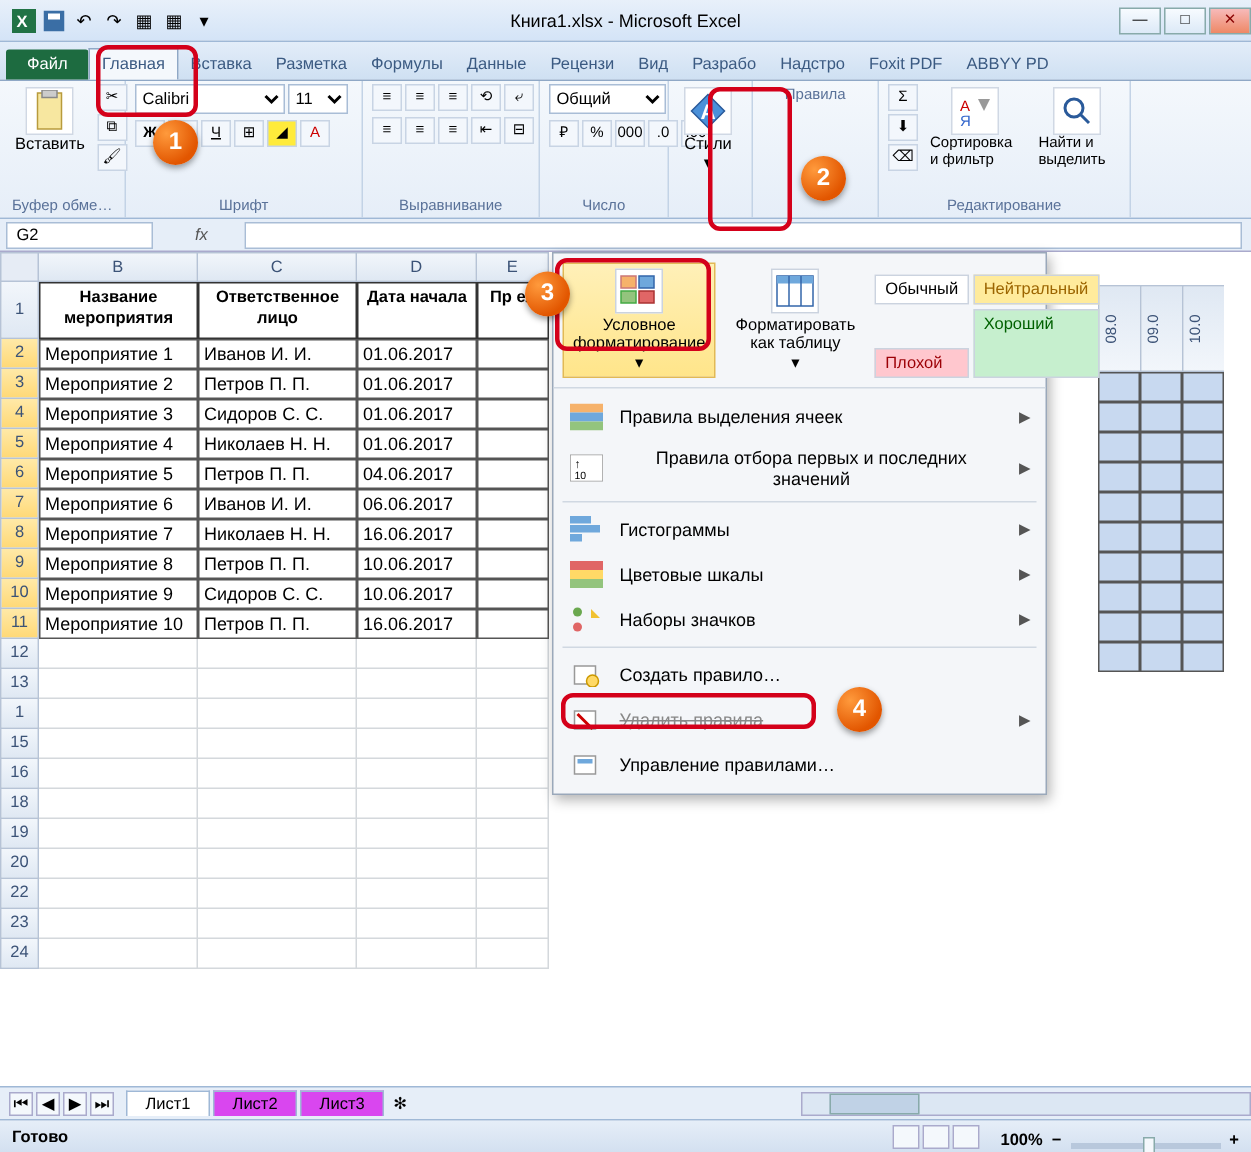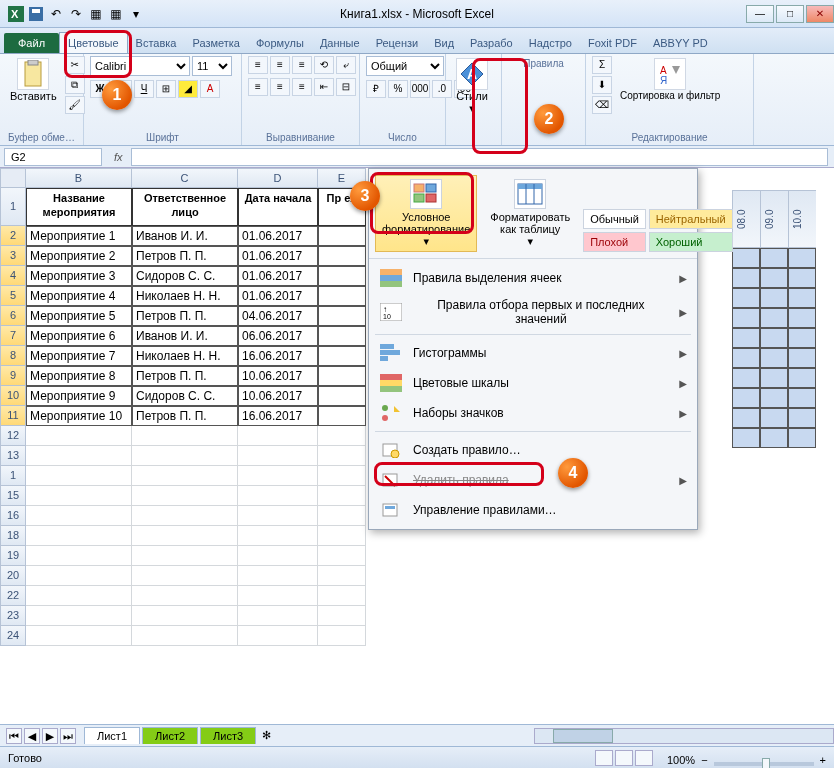--- a/index.html
+++ b/index.html
@@ -24,21 +24,21 @@
 .ribbon { height: 92px; background: linear-gradient(#f4f8fc,#e6eef8); border-bottom: 1px solid #9fb8d6; display: flex; font-size: 11px; }
 .group { border-right: 1px solid #c3d3e6; padding: 2px 6px; display: flex; flex-direction: column; justify-content: space-between; }
 .group-label { text-align: center; color: #5a7299; font-size: 10px; margin-top: 2px; }
 .group-body { display: flex; align-items: flex-start; gap: 4px; flex: 1; }
 .big-btn { display: flex; flex-direction: column; align-items: center; padding: 2px 4px; cursor: pointer; }
 .big-btn .icn { width: 32px; height: 32px; background: #fff; border: 1px solid #d0d8e4; display: flex; align-items: center; justify-content: center; }
 .small-stack { display: flex; flex-direction: column; gap: 2px; }
 .small-btn { width: 20px; height: 18px; border: 1px solid #c8d4e4; background: #f3f7fc; font-size: 10px; text-align: center; line-height: 16px; }
 .font-select { font-size: 11px; border: 1px solid #a9bdd6; background: #fff; height: 20px; }
 
-.namebox-row { height: 22px; background: #e6eef8; display: flex; align-items: center; border-bottom: 1px solid #aac; font-size: 11px; }
+.namebox-row { height: 22px; background: #e6eef8; display: flex; align-items: center; border-bottom: 1px solid #aac; font-size: 11px; gap: 16px; }
 .namebox { width: 98px; background: #fff; border: 1px solid #a9bdd6; height: 18px; margin: 0 4px; padding-left: 6px; display: flex; align-items: center; }
 .fx { padding: 0 8px; font-style: italic; color: #555; }
 .formula { flex: 1; background: #fff; border: 1px solid #a9bdd6; height: 18px; margin-right: 6px; }
 
 .sheet { position: relative; }
 .col-headers { display: flex; height: 20px; }
 .corner { width: 26px; background: #e6ecf5; border: 1px solid #b6c3d6; }
 .col-h { background: linear-gradient(#f2f6fb,#dfe8f3); border: 1px solid #b6c3d6; border-left: none; text-align: center; font-size: 11px; line-height: 18px; color: #3c5377; }
 .col-B { width: 106px; }
 .col-C { width: 106px; }
@@ -52,41 +52,41 @@
 .cell { border-right: 1px solid #d4d8dc; border-bottom: 1px solid #d4d8dc; font-size: 12px; padding: 1px 3px; line-height: 17px; overflow: hidden; white-space: nowrap; background: #fff; }
 .cell.hdr { font-weight: bold; text-align: center; border: 1px solid #333; white-space: normal; line-height: 14px; padding: 2px; font-size: 11px; }
 .cell.data { border: 1px solid #555; }
 .cell.gantt { border: 1px solid #555; background: #c8d9f0; }
 .row1 { height: 38px; }
 
 .sheet-tabs { position: absolute; bottom: 22px; left: 0; right: 0; height: 22px; background: #e6eef8; border-top: 1px solid #9fb8d6; display: flex; align-items: center; font-size: 11px; }
 .sheet-nav { display: flex; gap: 2px; padding: 0 6px; }
 .sheet-nav span { width: 16px; height: 16px; border: 1px solid #aac; text-align: center; line-height: 14px; background: #f4f8fc; }
 .sheet-tab { padding: 2px 12px; background: #fff; border: 1px solid #9fb8d6; border-bottom: none; margin-left: 2px; }
-.sheet-tab.inactive { background: #84cc16; }
+.sheet-tab.inactive { background: #d946ef; }
 .hscroll { margin-left: auto; width: 300px; height: 16px; background: #dce7f3; border: 1px solid #aac; position: relative; }
 .hscroll-thumb { position: absolute; left: 18px; width: 60px; top: 0; bottom: 0; background: #c0d2e6; border: 1px solid #8aa; }
 
-.statusbar { position: absolute; bottom: 0; left: 0; right: 0; height: 22px; background: linear-gradient(#e6eef8,#d3e0f0); border-top: 1px solid #9fb8d6; display: flex; align-items: center; font-size: 11px; padding: 0 8px; }
+.statusbar { position: absolute; bottom: 0; left: 0; right: 0; height: 22px; background: linear-gradient(#e6eef8,#d3e0f0); border-top: 1px solid #9fb8d6; display: flex; align-items: center; font-size: 11px; padding: 0 8px; font-weight: bold; }
 .zoom { margin-left: auto; display: flex; align-items: flex-end; gap: 6px; }
 .zoom-track { width: 100px; height: 4px; background: #b8c8dc; position: relative; }
 .zoom-thumb { position: absolute; left: 48px; top: -4px; width: 8px; height: 12px; background: #f4f8fc; border: 1px solid #8aa; }
 .view-btns { display: flex; gap: 2px; margin-right: 8px; }
 .view-btn { width: 18px; height: 16px; border: 1px solid #aac; background: #f4f8fc; }
 
 .styles-popup { position: absolute; top: 168px; left: 368px; width: 330px; background: #f4f6f9; border: 1px solid #9aa8ba; box-shadow: 2px 3px 8px rgba(0,0,0,.3); z-index: 40; font-size: 12px; }
 .sp-top { display: flex; padding: 6px; gap: 6px; border-bottom: 1px solid #d0d8e2; align-items: flex-end; }
 .sp-btn { display: flex; flex-direction: column; align-items: center; padding: 3px 6px; text-align: center; font-size: 11px; cursor: pointer; border: 1px solid transparent; }
 .sp-btn.hl { background: linear-gradient(#fff0b8,#ffe58a); border: 1px solid #e2b955; }
 .sp-btn .icn { width: 32px; height: 30px; background: #fff; border: 1px solid #cbd3df; margin-bottom: 2px; display: flex; align-items: center; justify-content: center; }
 .style-samples { display: grid; grid-template-columns: 1fr 1fr; gap: 3px; flex: 1; }
 .style-sample { border: 1px solid #cbd3df; padding: 3px 6px; font-size: 11px; }
 .ss-normal { background: #fff; }
 .ss-neutral { background: #ffeb9c; color: #9c6500; }
-.ss-bad { background: #ffc7ce; color: #9c0006; }
+.ss-bad { background: #ffc7ce; color: #9c0006; margin-top: 26px; }
 .ss-good { background: #c6efce; color: #006100; }
 .sp-menu { padding: 4px 0; text-align: center; }
 .sp-item { display: flex; align-items: center; padding: 5px 10px; gap: 10px; cursor: pointer; }
 .sp-item .mi-icon { width: 24px; height: 20px; display: flex; align-items: center; justify-content: center; }
 .sp-item .arrow { margin-left: auto; font-size: 10px; color: #555; }
 .sp-sep { height: 1px; background: #d0d8e2; margin: 3px 6px; }
 
 .gantt-header-cell { writing-mode: vertical-rl; transform: rotate(180deg); font-size: 10px; text-align: center; }
 
 svg { display: block; }
@@ -117,21 +117,21 @@
   <div class="title-text">Книга1.xlsx - Microsoft Excel</div>
   <div class="win-controls">
     <div class="win-btn">—</div>
     <div class="win-btn">□</div>
     <div class="win-btn win-close">✕</div>
   </div>
 </div>
 
 <div class="tabs">
   <div class="file-tab">Файл</div>
-  <div class="tab active">Цветовые</div>
+  <div class="tab active">Главная</div>
   <div class="tab">Вставка</div>
   <div class="tab">Разметка</div>
   <div class="tab">Формулы</div>
   <div class="tab">Данные</div>
   <div class="tab">Рецензи</div>
   <div class="tab">Вид</div>
   <div class="tab">Разрабо</div>
   <div class="tab">Надстро</div>
   <div class="tab">Foxit PDF</div>
   <div class="tab">ABBYY PD</div>
@@ -234,20 +234,29 @@
       <div class="big-btn">
         <div class="icn">
             <svg width="24" height="24">
               <text x="2" y="12" font-size="10" fill="#c00">А</text>
               <text x="2" y="22" font-size="10" fill="#36c">Я</text>
               <polygon points="14,4 22,4 18,12" fill="#999"></polygon>
             </svg>
           </div>
         <span style="font-size:10px;line-height:11px">Сортировка и фильтр</span>
       </div>
+      <div class="big-btn">
+        <div class="icn">
+            <svg width="24" height="24">
+              <circle cx="10" cy="10" r="6" fill="none" stroke="#2a5a9a" stroke-width="2"></circle>
+              <line x1="14" y1="14" x2="20" y2="20" stroke="#2a5a9a" stroke-width="2"></line>
+            </svg>
+          </div>
+        <span style="font-size:10px;line-height:11px">Найти и выделить</span>
+      </div>
     </div>
     <div class="group-label">Редактирование</div>
   </div>
 </div>
 
 <div class="namebox-row">
   <div class="namebox">
       <span>G2</span>
     </div>
   <span class="fx">fx</span>

